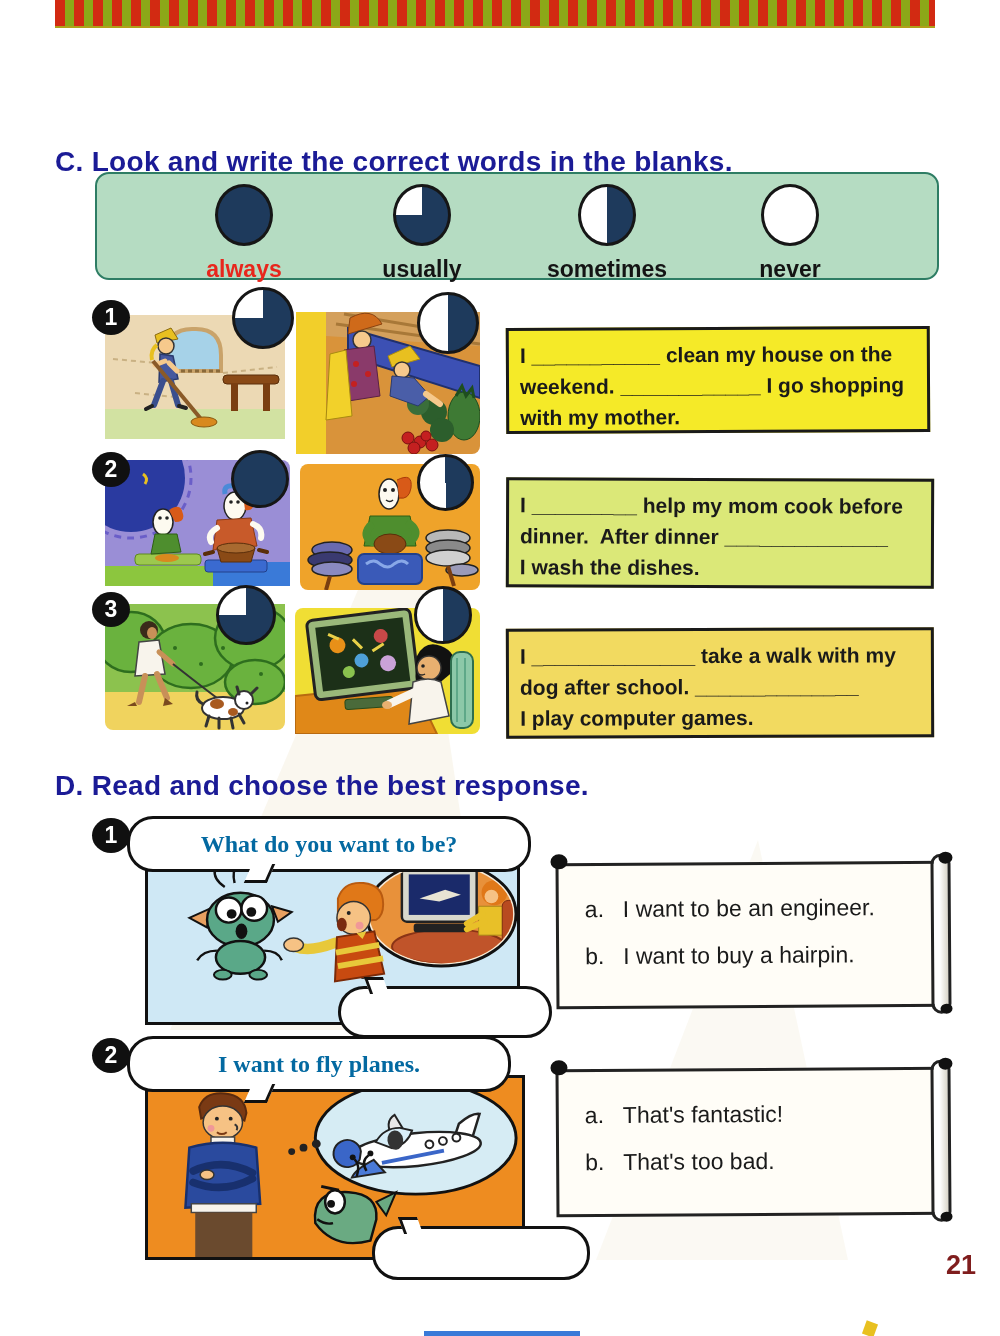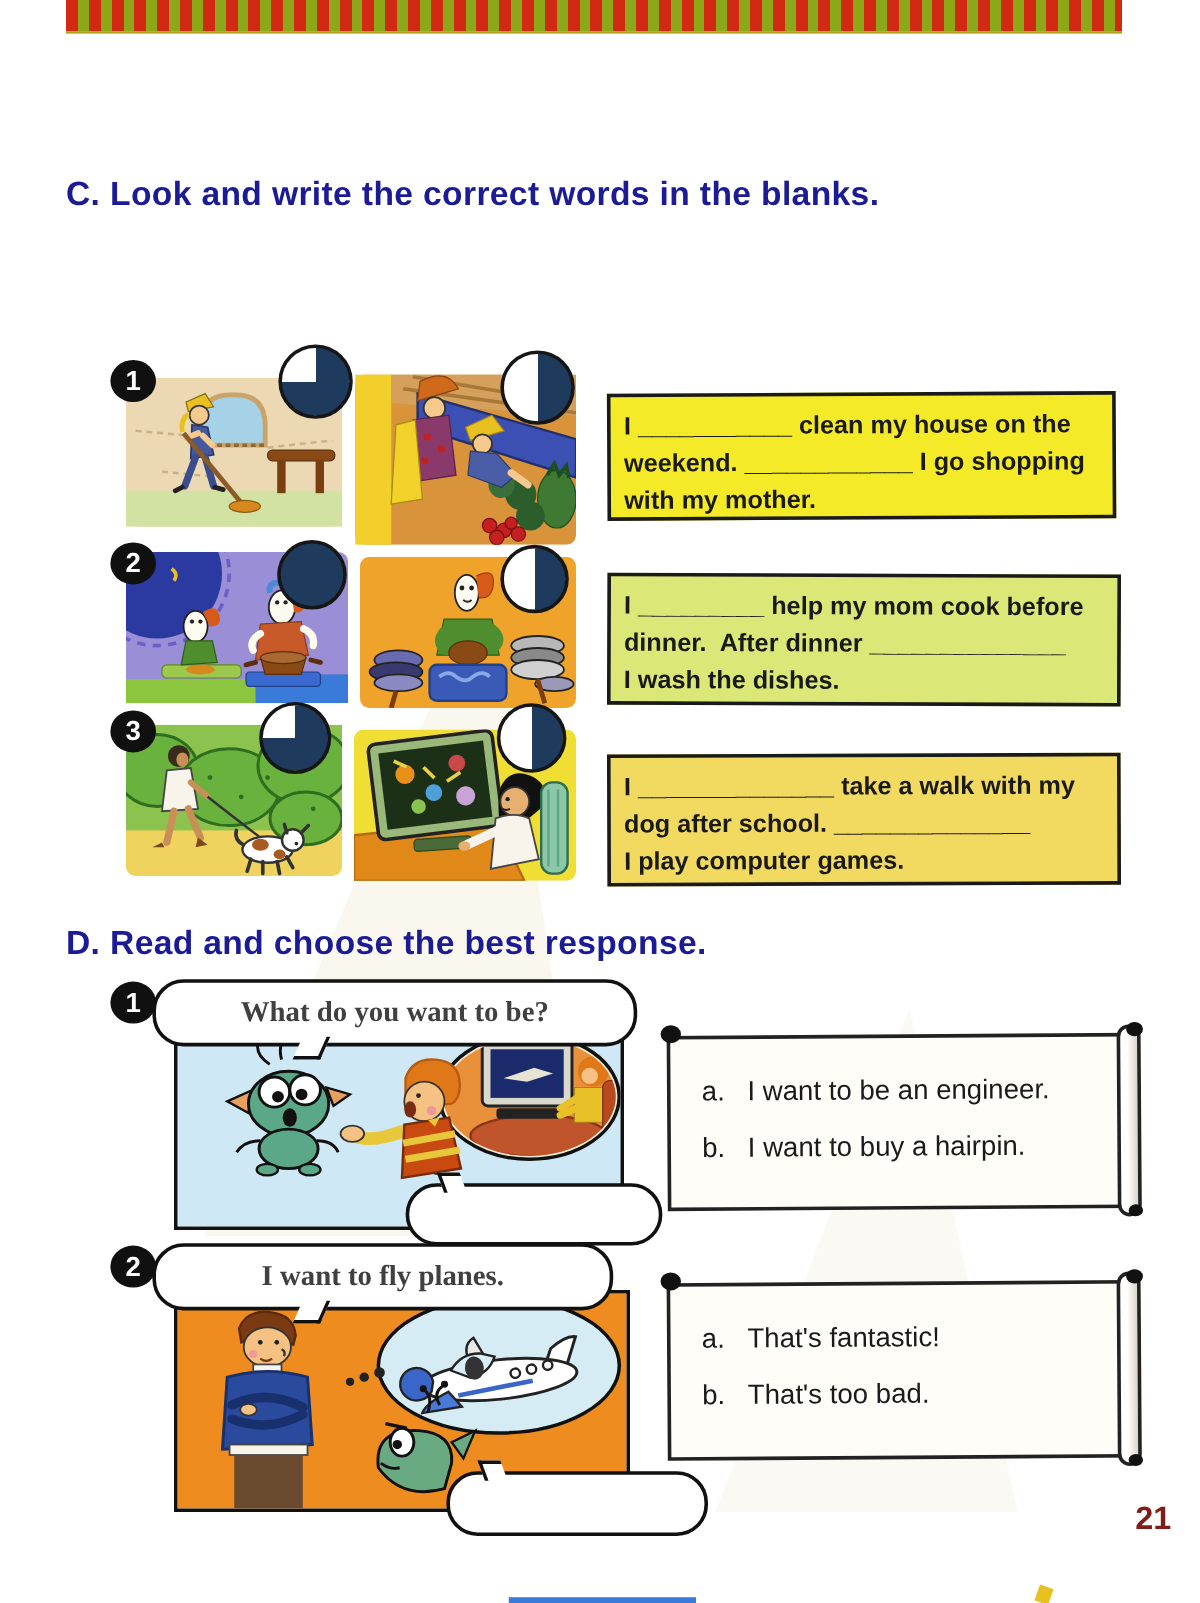--- a/index.html
+++ b/index.html
@@ -54,21 +54,21 @@
   }
   .textbox .line { display:block; white-space:pre; }
   #box1 { background:#f5ea28; transform:rotate(-.3deg); }
   #box2 { background:#dbe878; transform:rotate(.2deg); }
   #box3 { background:#f2da60; transform:rotate(-.2deg); }
 
   
   .speech-bubble {
     position:absolute; background:#fff; border:3px solid #111; border-radius:26px;
     display:flex; align-items:center; justify-content:center;
-    font-family:"Liberation Serif", serif; font-weight:bold; font-size:24px; color:#404040; z-index:3;
+    font-family:"Liberation Serif", serif; font-weight:bold; font-size:24px; color:#0369a1; z-index:3;
   }
   .bubble-tail {
     position:absolute; left:118px; bottom:-14px; width:20px; height:16px; background:#fff;
     border-right:3px solid #111; border-bottom:3px solid #111; transform:skewX(-24deg); z-index:3;
   }
   .panel { position:absolute; border:3px solid #111; box-sizing:border-box; z-index:1; }
   .panel svg { display:block; }
   .empty-bubble { position:absolute; background:#fff; border:3px solid #111; border-radius:26px; z-index:4; }
   .ebubble-tail {
     position:absolute; left:26px; top:-12px; width:16px; height:14px; background:#fff;
@@ -98,20 +98,38 @@
 <body>
 
 <div class="page">
 
   <div class="top-border"></div>
   <div class="watermark wm1"></div>
   <div class="watermark wm2"></div>
 
   <div class="section-title" id="title-c">C. Look and write the correct words in the blanks.</div>
 
+  <div class="legend-box">
+    <div class="legend-item always" style="left:67px">
+      <span class="pie" data-fill="full"></span>
+      <div class="legend-label">always</div>
+    </div>
+    <div class="legend-item" style="left:245px">
+      <span class="pie" data-fill="three-quarters"></span>
+      <div class="legend-label">usually</div>
+    </div>
+    <div class="legend-item" style="left:430px">
+      <span class="pie" data-fill="half"></span>
+      <div class="legend-label">sometimes</div>
+    </div>
+    <div class="legend-item" style="left:613px">
+      <span class="pie" data-fill="none"></span>
+      <div class="legend-label">never</div>
+    </div>
+  </div>
 
   <div class="badge" style="left:92px; top:300px;">1</div>
 
   <div class="pic" style="left:105px; top:315px;">
     <svg width="180" height="124" viewBox="0 0 180 124" preserveAspectRatio="none">
       <rect width="180" height="124" rx="8" fill="#ecd9b4"></rect>
       <rect y="94" width="180" height="30" fill="#d2e2a2"></rect>
       <path d="M8 44 L52 48 M118 58 L172 52 M30 78 L70 82" stroke="#c9b183" stroke-width="2" stroke-dasharray="5 4" fill="none"></path>
       <path d="M62 56 v-16 q0-26 25-26 h4 q25 0 25 26 v16 z" fill="#a6d2e8" stroke="#c9a36a" stroke-width="4"></path>
       <path d="M62 56 h54" stroke="#8a6a3a" stroke-width="3" stroke-dasharray="4 3"></path>

